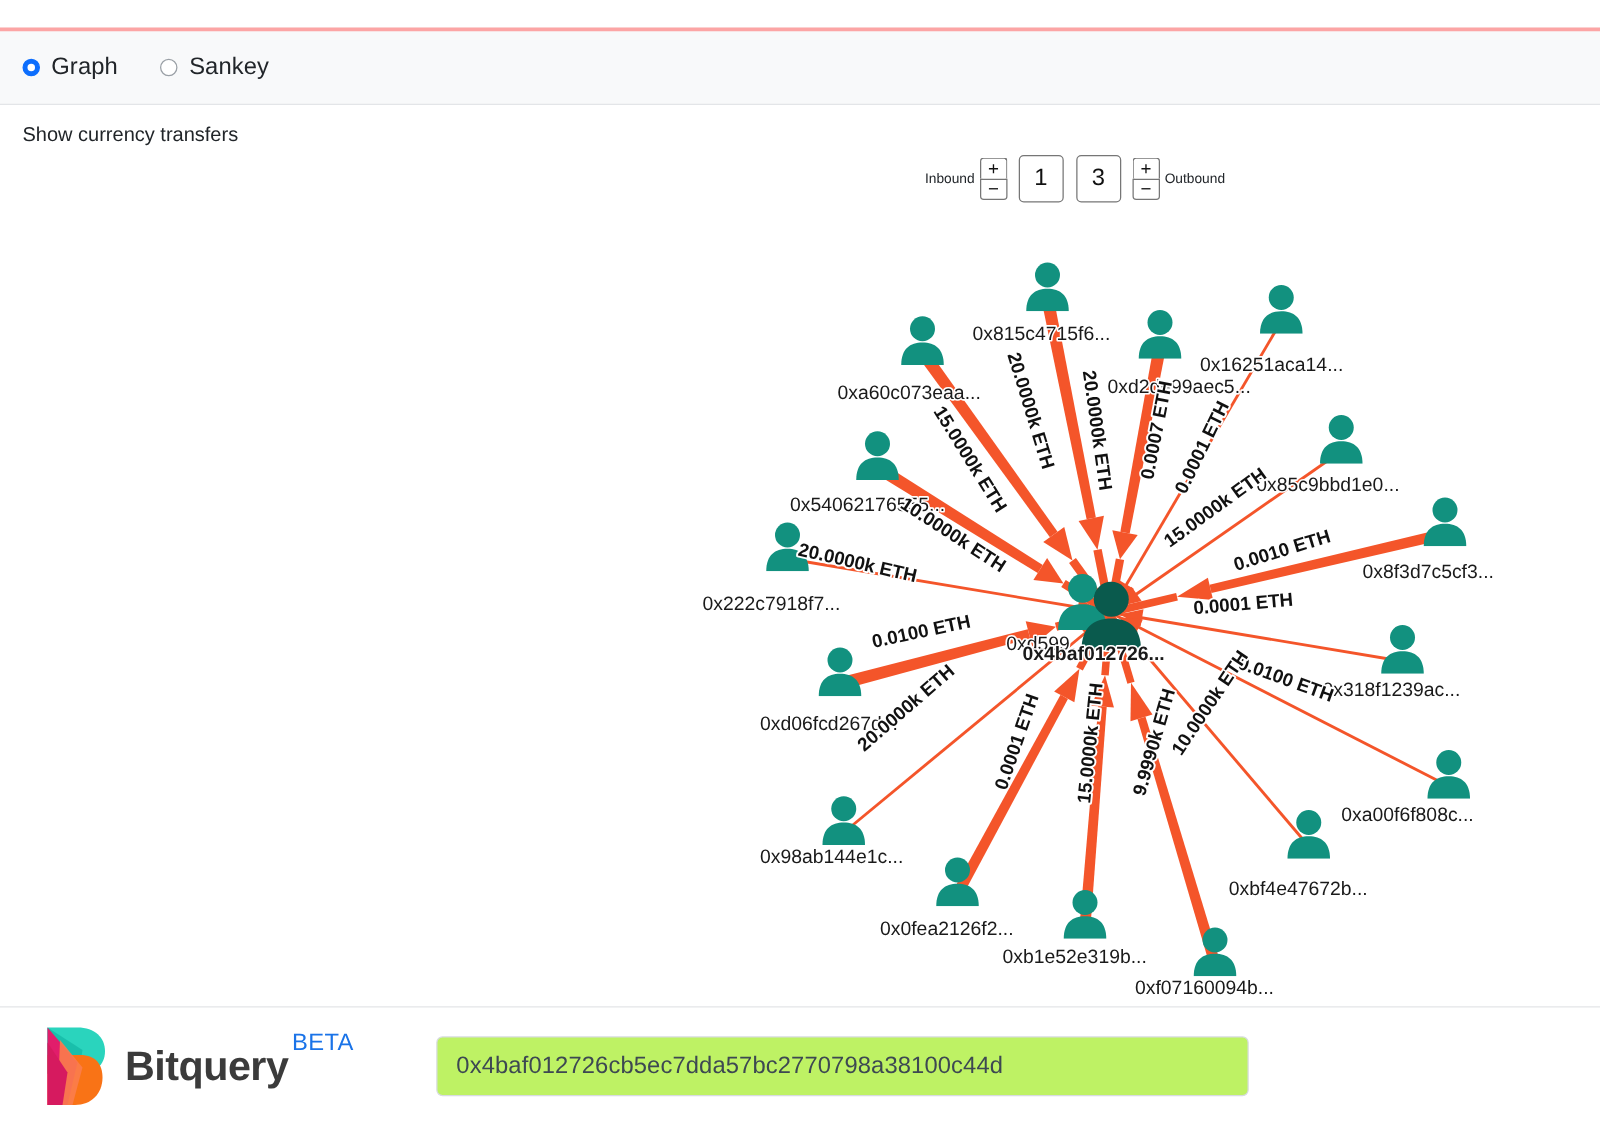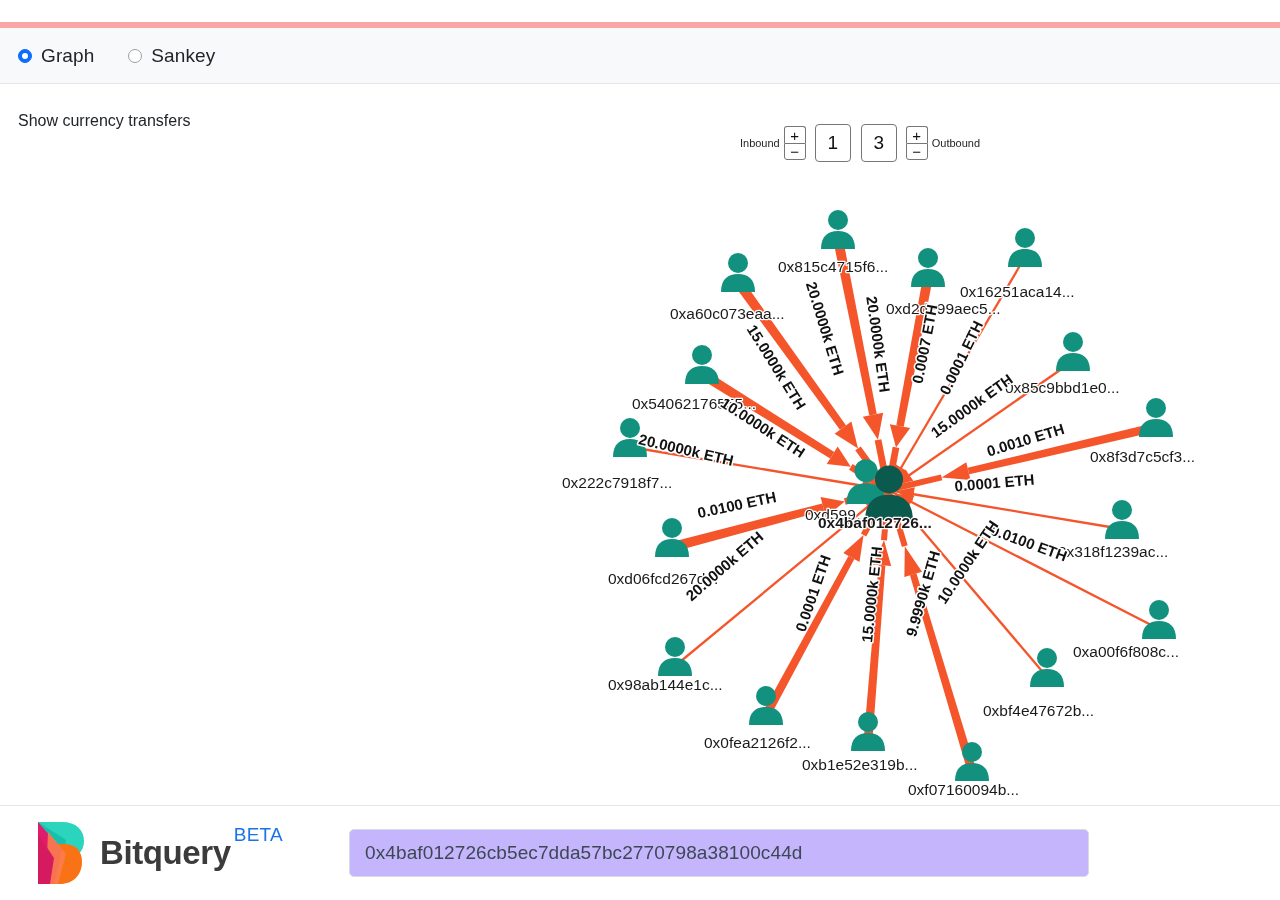--- a/index.html
+++ b/index.html
@@ -9,42 +9,42 @@
     font-family:"Liberation Sans", sans-serif;
     color:#212529;
     overflow:hidden;
     position:relative;
   }
 
   
   .mode-bar{
     position:absolute;left:0;top:22px;width:1280px;height:62px;
     background:#f8f9fa;
-    border-top:6px solid #fca5a5;
+    border-top:3px solid #fca5a5;
     border-bottom:1px solid #e3e5e8;
     display:flex;align-items:center;
     box-sizing:border-box;
     padding-left:18px;
   }
   .radio-wrap{display:flex;align-items:center;margin-right:34px;cursor:pointer;}
   .radio{
     width:14px;height:14px;border-radius:50%;
     border:1px solid #9aa0a6;background:#fff;
     box-sizing:border-box;margin-right:9px;flex:none;
     position:relative;
   }
   .radio.on{border:1px solid #0d6efd;background:#0d6efd;}
   .radio.on::after{
     content:"";position:absolute;left:3px;top:3px;
     width:6px;height:6px;border-radius:50%;background:#fff;
   }
   .radio-label{font-size:19px;color:#212529;letter-spacing:.1px;}
 
   
-  .currency-block{position:absolute;left:18px;top:112px;width:506px;}
+  .currency-block{position:absolute;left:18px;top:100px;width:506px;}
   .field-label{font-size:16px;color:#212529;margin-bottom:6px;display:block;}
   .select-box{
     width:506px;height:30px;box-sizing:border-box;
     border:1px solid #767676;border-radius:3px;background:#fff;
     display:flex;align-items:center;justify-content:space-between;
     padding:0 8px 0 7px;font-size:15px;color:#0b0b0b;
   }
   .chev{width:11px;height:11px;flex:none;}
 
   
@@ -95,22 +95,22 @@
   .logo-mark{width:52px;height:66px;flex:none;}
   .brand{
     font-size:33px;font-weight:bold;color:#3b3b3b;letter-spacing:-.4px;
     margin-left:16px;
   }
   .beta{
     font-size:19px;font-weight:normal;color:#1a73e8;
     margin-left:3px;align-self:flex-start;margin-top:4px;letter-spacing:.3px;
   }
   .addr-input{
-    margin-left:66px;width:740px;height:48px;box-sizing:border-box;
-    border:1px solid #d7dbe0;border-radius:5px;background:#c4b5fd;
+    margin-left:66px;width:650px;height:48px;box-sizing:border-box;
+    border:1px solid #d7dbe0;border-radius:5px;background:#bef264;
     display:flex;align-items:center;padding-left:15px;
     font-size:19px;color:#3d4852;letter-spacing:.1px;
   }
 </style>
 </head>
 <body>
 
 <div class="mode-bar">
   <label class="radio-wrap">
     <span class="radio on"></span>

